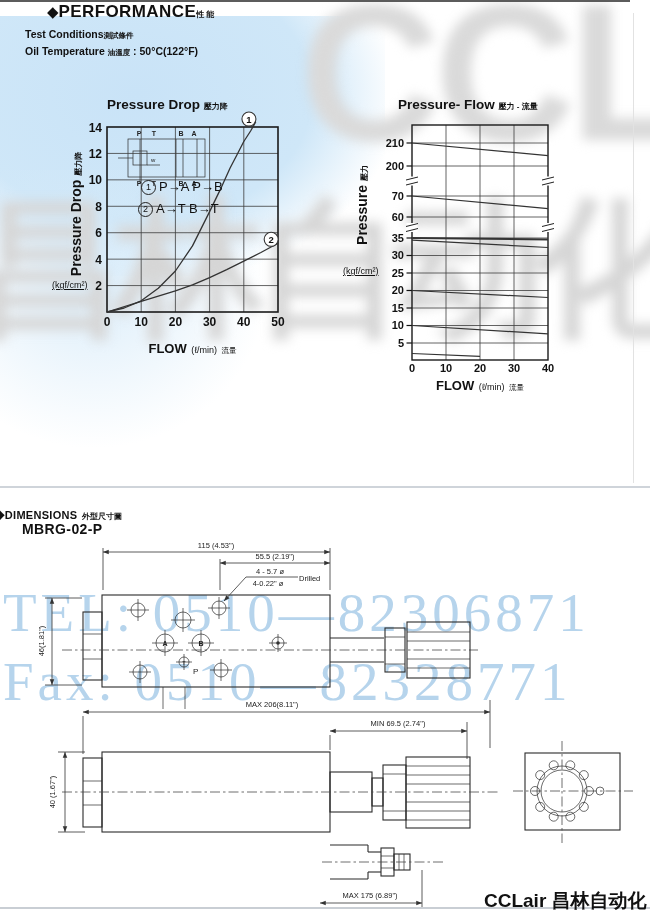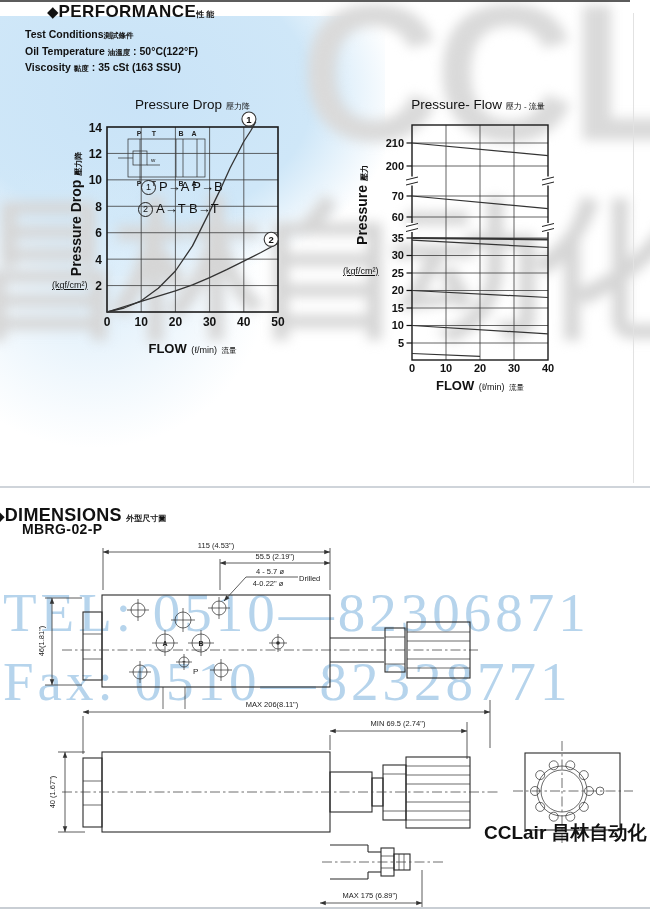--- a/index.html
+++ b/index.html
@@ -20,21 +20,21 @@
   .wm-blue{font-family:"Liberation Serif","DejaVu Serif",serif;font-size:55px;color:#b6d4ec;
            white-space:nowrap;letter-spacing:4px;}
   .wm-tel{left:3px;top:581px;}
   .wm-fax{left:3px;top:650px;}
   .perf-h{left:16px;top:2px;font-weight:bold;white-space:nowrap;margin-left:31px;}
   .bullet{font-size:15px;}
   .h1{font-size:17px;letter-spacing:.4px;}
   .hcn{font-size:8px;}
   .conds{left:25px;top:27px;font-size:10.5px;font-weight:bold;line-height:14.5px;white-space:nowrap;}
   .cn-s{font-size:7.5px;}
-  .c-title{font-weight:normal;font-size:13.5px;text-align:center;white-space:nowrap;}
+  .c-title{font-weight:bold;font-size:13.5px;text-align:left;white-space:nowrap;}
   .t1{left:107px;top:97px;width:171px;}
   .t2{left:398px;top:97px;width:160px;}
   .rot{transform:rotate(-90deg);}
   .ylab{font-weight:bold;font-size:14px;text-align:center;white-space:nowrap;}
   .ylab1{left:-9px;top:206px;width:170px;}
   .ylab2{left:300px;top:197px;width:124px;}
   .yunit{font-size:9px;font-weight:normal;white-space:nowrap;text-decoration:underline;}
   .yunit1{left:52px;top:280px;}
   .yunit2{left:343px;top:266px;}
   .xlab{text-align:center;white-space:nowrap;}
@@ -42,23 +42,23 @@
   .xlab2{left:412px;top:376px;width:136px;}
   .flow{font-weight:bold;font-size:13px;}
   .funit{font-size:9px;margin-top:48px;}
   .legend{font-size:13px;white-space:nowrap;margin-left:15px;}
   .lg1{left:126px;top:179px;}
   .lg2{left:123px;top:201px;}
   .lgd-n{display:inline-block;width:13px;height:13px;border:1.2px solid #222;border-radius:50%;
          font-size:9px;line-height:12.5px;text-align:center;margin-right:3px;vertical-align:1px;}
   .dim-h{left:0px;top:505px;font-weight:bold;white-space:nowrap;}
   .bullet2{font-size:14px;margin-left:-6px;}
-  .h2{font-size:18px;letter-spacing:.3px;}
+  .h2{font-size:11px;letter-spacing:.3px;}
   .model{left:22px;top:521px;font-size:14px;font-weight:bold;letter-spacing:.4px;}
-  .brand{left:484px;top:820px;font-size:19px;font-weight:bold;white-space:nowrap;}
+  .brand{left:484px;top:888px;font-size:19px;font-weight:bold;white-space:nowrap;}
   svg{position:absolute;left:0;top:0;}
   .tk1{font:bold 12px "Liberation Sans","DejaVu Sans",sans-serif;fill:#111;}
   .tk2{font:bold 11px "Liberation Sans","DejaVu Sans",sans-serif;fill:#111;}
   .tkm{font:bold 9.5px "Liberation Sans","DejaVu Sans",sans-serif;fill:#111;}
   .tkp{font:bold 7px "Liberation Sans","DejaVu Sans",sans-serif;fill:#222;}
   .dtx{font:7.5px "Liberation Sans","DejaVu Sans",sans-serif;fill:#222;}
   .ptx{font:bold 7px "Liberation Sans","DejaVu Sans",sans-serif;fill:#222;}
   .ptx-s{font:5.5px "Liberation Sans","DejaVu Sans",sans-serif;fill:#222;}
   .ptx-p{font:8px "Liberation Sans","DejaVu Sans",sans-serif;fill:#222;}
   .wtx{font:6px "Liberation Sans","DejaVu Sans",sans-serif;fill:#222;}
@@ -201,21 +201,20 @@
       <line x1="542" y1="185" x2="554" y2="182" stroke="#222" stroke-width="1"></line>
       <line x1="542" y1="180" x2="554" y2="177" stroke="#222" stroke-width="1"></line>
     </svg>
 
   <div class="abs perf-h">
     <span class="bullet">◆</span><span class="h1">PERFORMANCE</span><span class="hcn">性 能</span>
   </div>
   <div class="abs conds">
     <div><span>Test Conditions</span><span class="cn-s">測試條件</span><span></span></div>
     <div><span>Oil Temperature</span> <span class="cn-s">油溫度</span> <span>: 50°C(122°F)</span></div>
-    <div><span>Viscosity</span> <span class="cn-s">黏度</span> <span>: 35 cSt (163 SSU)</span></div>
   </div>
 
   <div class="abs c-title t1">
     <span>Pressure Drop</span> <span class="hcn">壓力降</span>
   </div>
   <div class="abs ylab ylab1 rot">
     <span>Pressure Drop</span> <span class="hcn">壓力降</span>
   </div>
   <div class="abs yunit yunit1">(kgf/cm²)</div>
   <div class="abs xlab xlab1">

